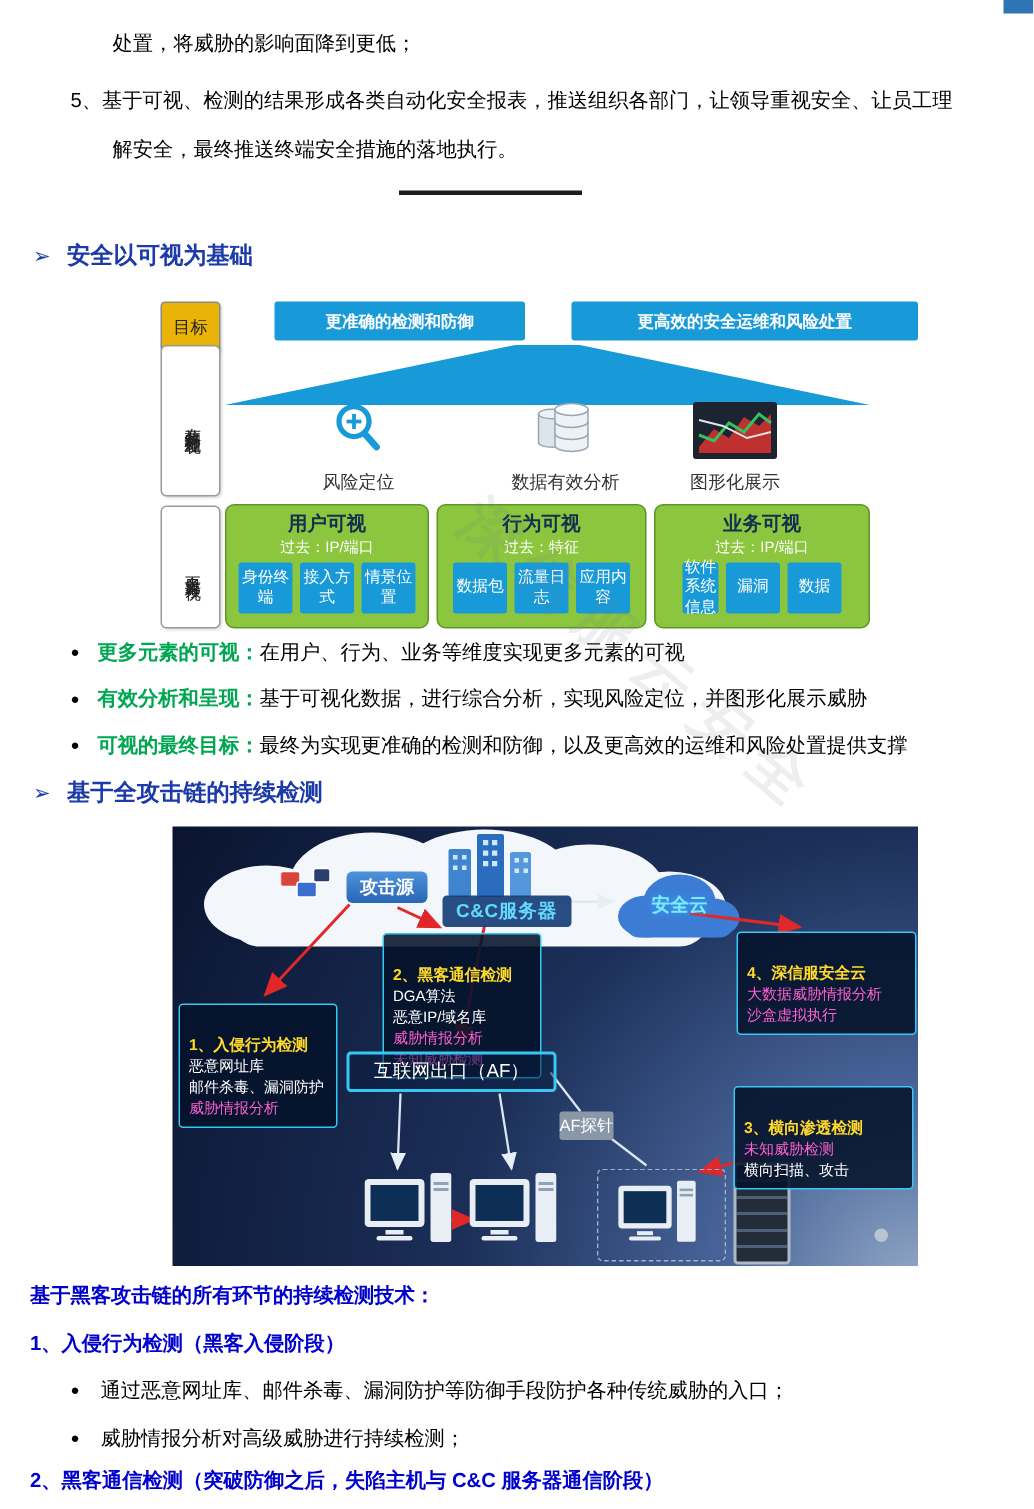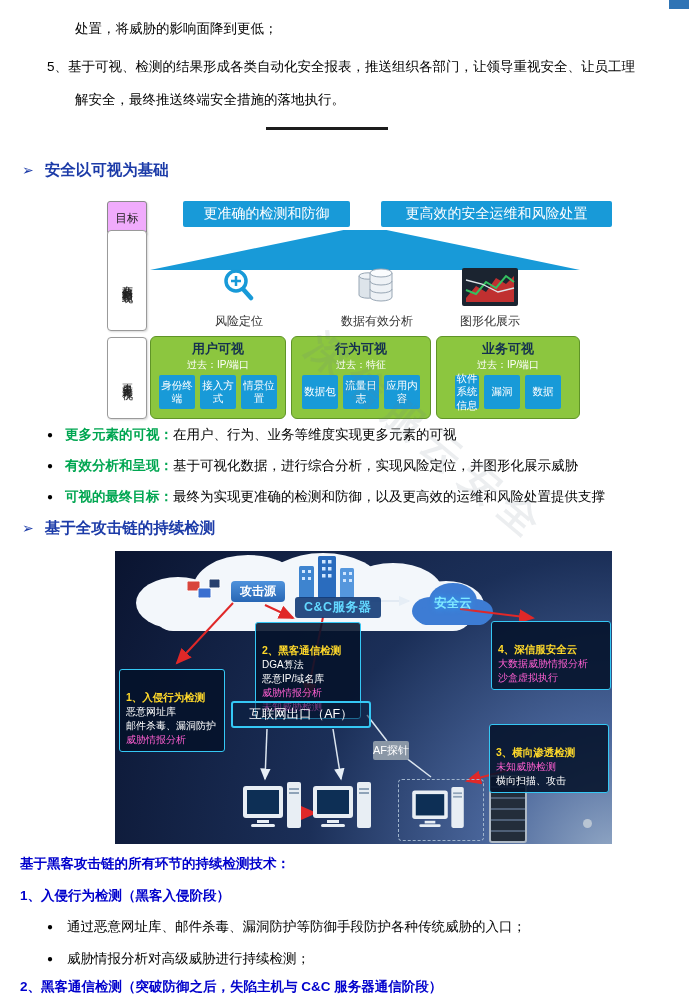--- a/index.html
+++ b/index.html
@@ -16,28 +16,28 @@
   
   #doc-heading{position:absolute;left:20px;top:115px;font-size:18px;font-weight:bold;color:#1c3ba8;letter-spacing:.5px}
   #heading-rule{position:absolute;left:266px;top:127px;width:122px;height:3px;background:#1c1c1c}
   .sec-head{position:absolute;font-weight:bold;color:#1c3ba8;font-size:15.5px}
   #sec1{left:22px;top:160px}
   #sec2{left:22px;top:518px}
   .sec-head .arr{margin-right:11px;font-size:14px}
 
   
   #goal-box{position:absolute;left:107px;top:201px;width:40px;height:34px;border:1px solid #8a8a8a;
-            border-radius:3px;background:#f0abfc;font-size:11.5px;color:#222;display:flex;align-items:center;
+            border-radius:3px;background:#eab308;font-size:11.5px;color:#222;display:flex;align-items:center;
             justify-content:center;box-shadow:1px 1px 2px rgba(0,0,0,.15)}
   .vert-box{position:absolute;left:107px;width:40px;border:1px solid #9a9a9a;border-radius:4px;background:#fff;
             display:flex;align-items:center;justify-content:center;box-shadow:1px 1px 2px rgba(0,0,0,.15)}
   #vert1{top:230px;height:101px}
   #vert2{top:337px;height:82px}
   .vtext{writing-mode:vertical-rl;text-orientation:upright;font-size:11px;color:#222;letter-spacing:1px}
-  .top-blue{position:absolute;top:201px;height:26px;background:#189ad8;color:#fff;font-size:14px;font-weight:400;
+  .top-blue{position:absolute;top:201px;height:26px;background:#189ad8;color:#fff;font-size:11px;font-weight:700;
             display:flex;align-items:center;justify-content:center;border-radius:2px}
   #tb1{left:183px;width:167px}
   #tb2{left:381px;width:231px}
   #roof{position:absolute;left:150px;top:230px;width:430px;height:40px;background:#189ad8;
         clip-path:polygon(0 100%,45% 0,55% 0,100% 100%)}
   #magnifier-icon{position:absolute;left:222px;top:268px}
   #database-icon{position:absolute;left:356px;top:266px}
   #chart-icon{position:absolute;left:462px;top:268px}
   .feat-label{position:absolute;top:313px;width:100px;text-align:center;font-size:12px;color:#333}
   #fl1{left:189px}#fl2{left:327px}#fl3{left:440px}

